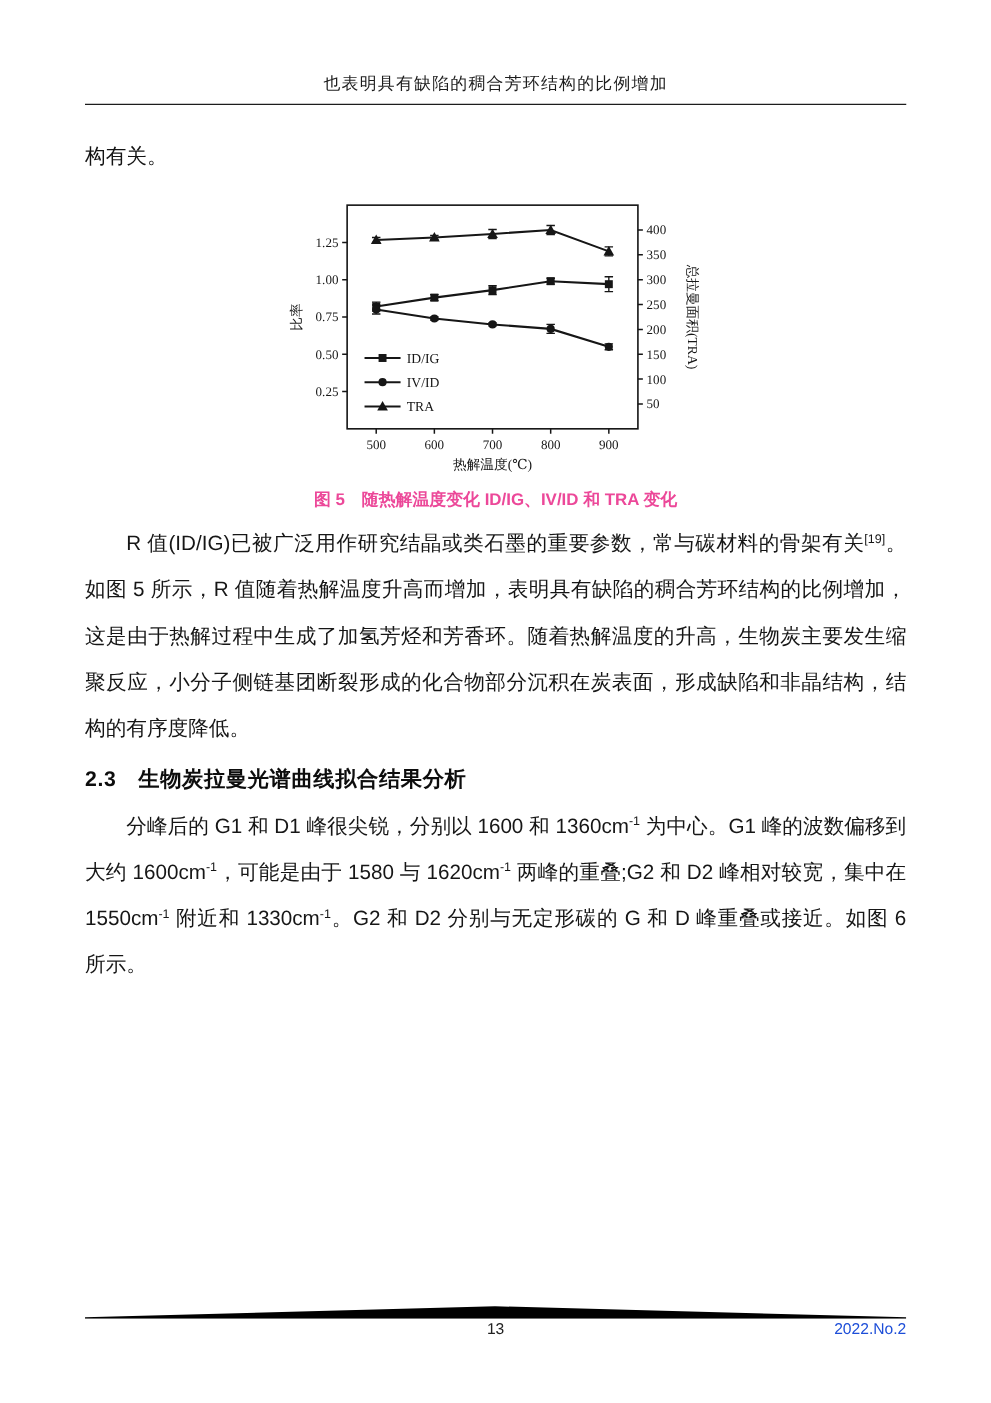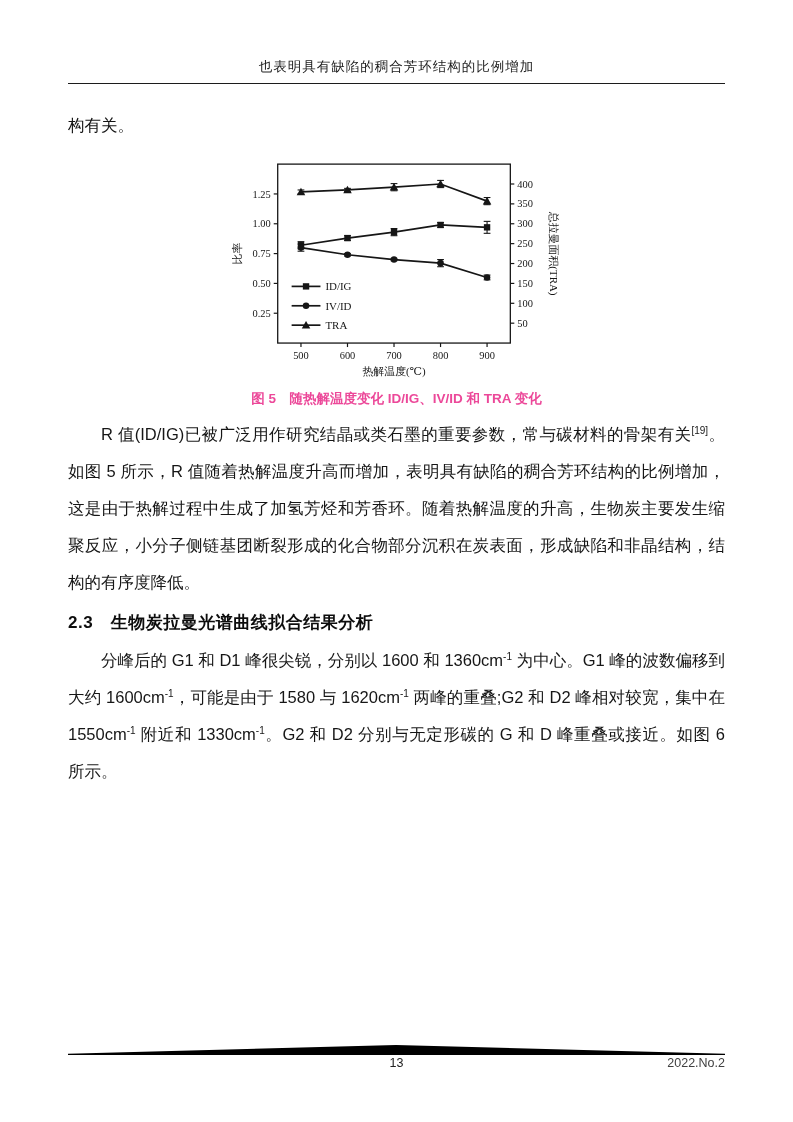--- a/index.html
+++ b/index.html
@@ -29,21 +29,21 @@
     text-align:justify; text-indent:2em; color:#161616;
   }
   .body-par sup { font-size:10px; vertical-align:super; line-height:0;margin-top:28px; }
   .section-heading {
     margin-top:10px; margin-bottom:6px;
     font-size:17px; font-weight:bold; letter-spacing:0.5px; color:#0d0d0d;
   }
   .footer { position:absolute; left:68px; right:68px; top:1044px; }
   .footer-bar { display:block; width:657px; height:11px; }
   .footer-line { position:relative; text-align:center; font-size:12.5px; margin-top:1px; color:#222; }
-  .footer-issue { position:absolute; right:0; top:0; font-size:12.5px; color:#404040; }
+  .footer-issue { position:absolute; right:0; top:0; font-size:12.5px; color:#1d4ed8; }
 </style>
 </head>
 <body>
 
 <div class="page">
 
   <div class="running-header">
     <span>也表明具有缺陷的稠合芳环结构的比例增加</span>
   </div>
 

